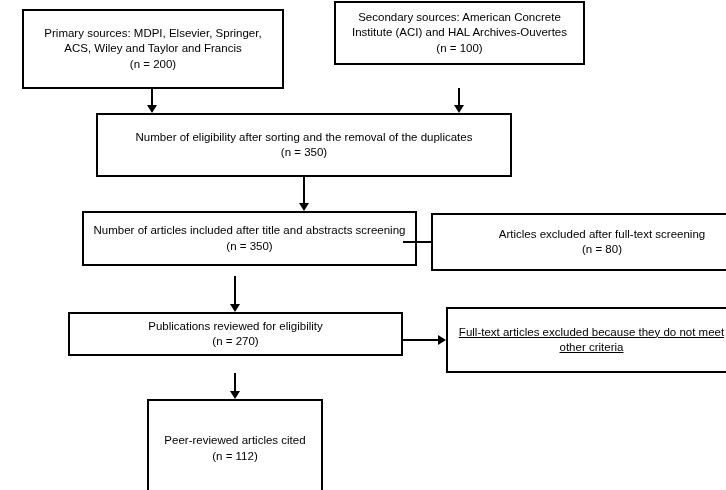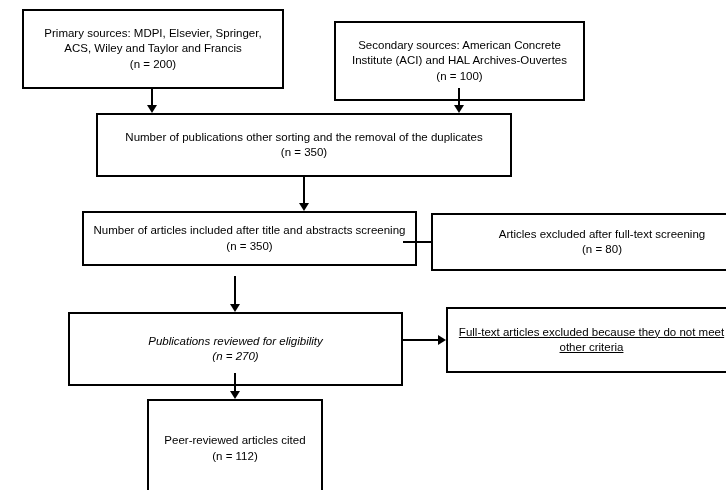--- a/index.html
+++ b/index.html
@@ -66,34 +66,34 @@
 </head>
 <body>
 
 <div class="canvas">
 
   <div class="flow-box" style="left:4px; top:9px; width:262px; height:80px;">
     <div class="box-label">Primary sources: MDPI, Elsevier, Springer, ACS, Wiley and Taylor and Francis</div>
     <div class="box-count">(n = 200)</div>
   </div>
 
-  <div class="flow-box" style="left:316px; top:21px; width:251px; height:80px;">
+  <div class="flow-box" style="left:316px; top:1px; width:251px; height:64px;">
     <div class="box-label">Secondary sources: American Concrete Institute (ACI) and HAL Archives-Ouvertes</div>
     <div class="box-count">(n = 100)</div>
   </div>
 
   <div class="arrow-v" style="left:133px; top:88px; height:17px;">
       <div class="head"></div>
     </div>
   <div class="arrow-v" style="left:440px; top:88px; height:17px;">
       <div class="head"></div>
     </div>
 
   <div class="flow-box" style="left:78px; top:113px; width:416px; height:64px;">
-    <div class="box-label">Number of publications other sorting and the removal of the duplicates</div>
+    <div class="box-label">Number of eligibility after sorting and the removal of the duplicates</div>
     <div class="box-count">(n = 350)</div>
   </div>
 
   <div class="arrow-v" style="left:285px; top:177px; height:26px;">
       <div class="head"></div>
     </div>
 
   <div class="flow-box" style="left:64px; top:211px; width:335px; height:55px;">
     <div class="box-label">Number of articles included after title and abstracts screening</div>
     <div class="box-count">(n = 350)</div>
@@ -105,21 +105,21 @@
 
   <div class="flow-box" style="left:413px; top:213px; width:342px; height:58px;text-align:center;">
     <div class="box-label">Articles excluded after full-text screening</div>
     <div class="box-count">(n = 80)</div>
   </div>
 
   <div class="arrow-v" style="left:216px; top:276px; height:28px;">
       <div class="head"></div>
     </div>
 
-  <div class="flow-box" style="left:50px; top:312px; width:335px; height:74px;font-style:italic;">
+  <div class="flow-box" style="left:50px; top:312px; width:335px; height:44px;">
     <div class="box-label">Publications reviewed for eligibility</div>
     <div class="box-count">(n = 270)</div>
   </div>
 
   <div class="arrow-h" style="left:385px; top:339px; width:35px;">
       <div class="head"></div>
     </div>
 
   <div class="flow-box" style="left:428px; top:307px; width:291px; height:66px;text-decoration:underline;">
     <div class="box-label">Full-text articles excluded because they do not meet other criteria</div>

